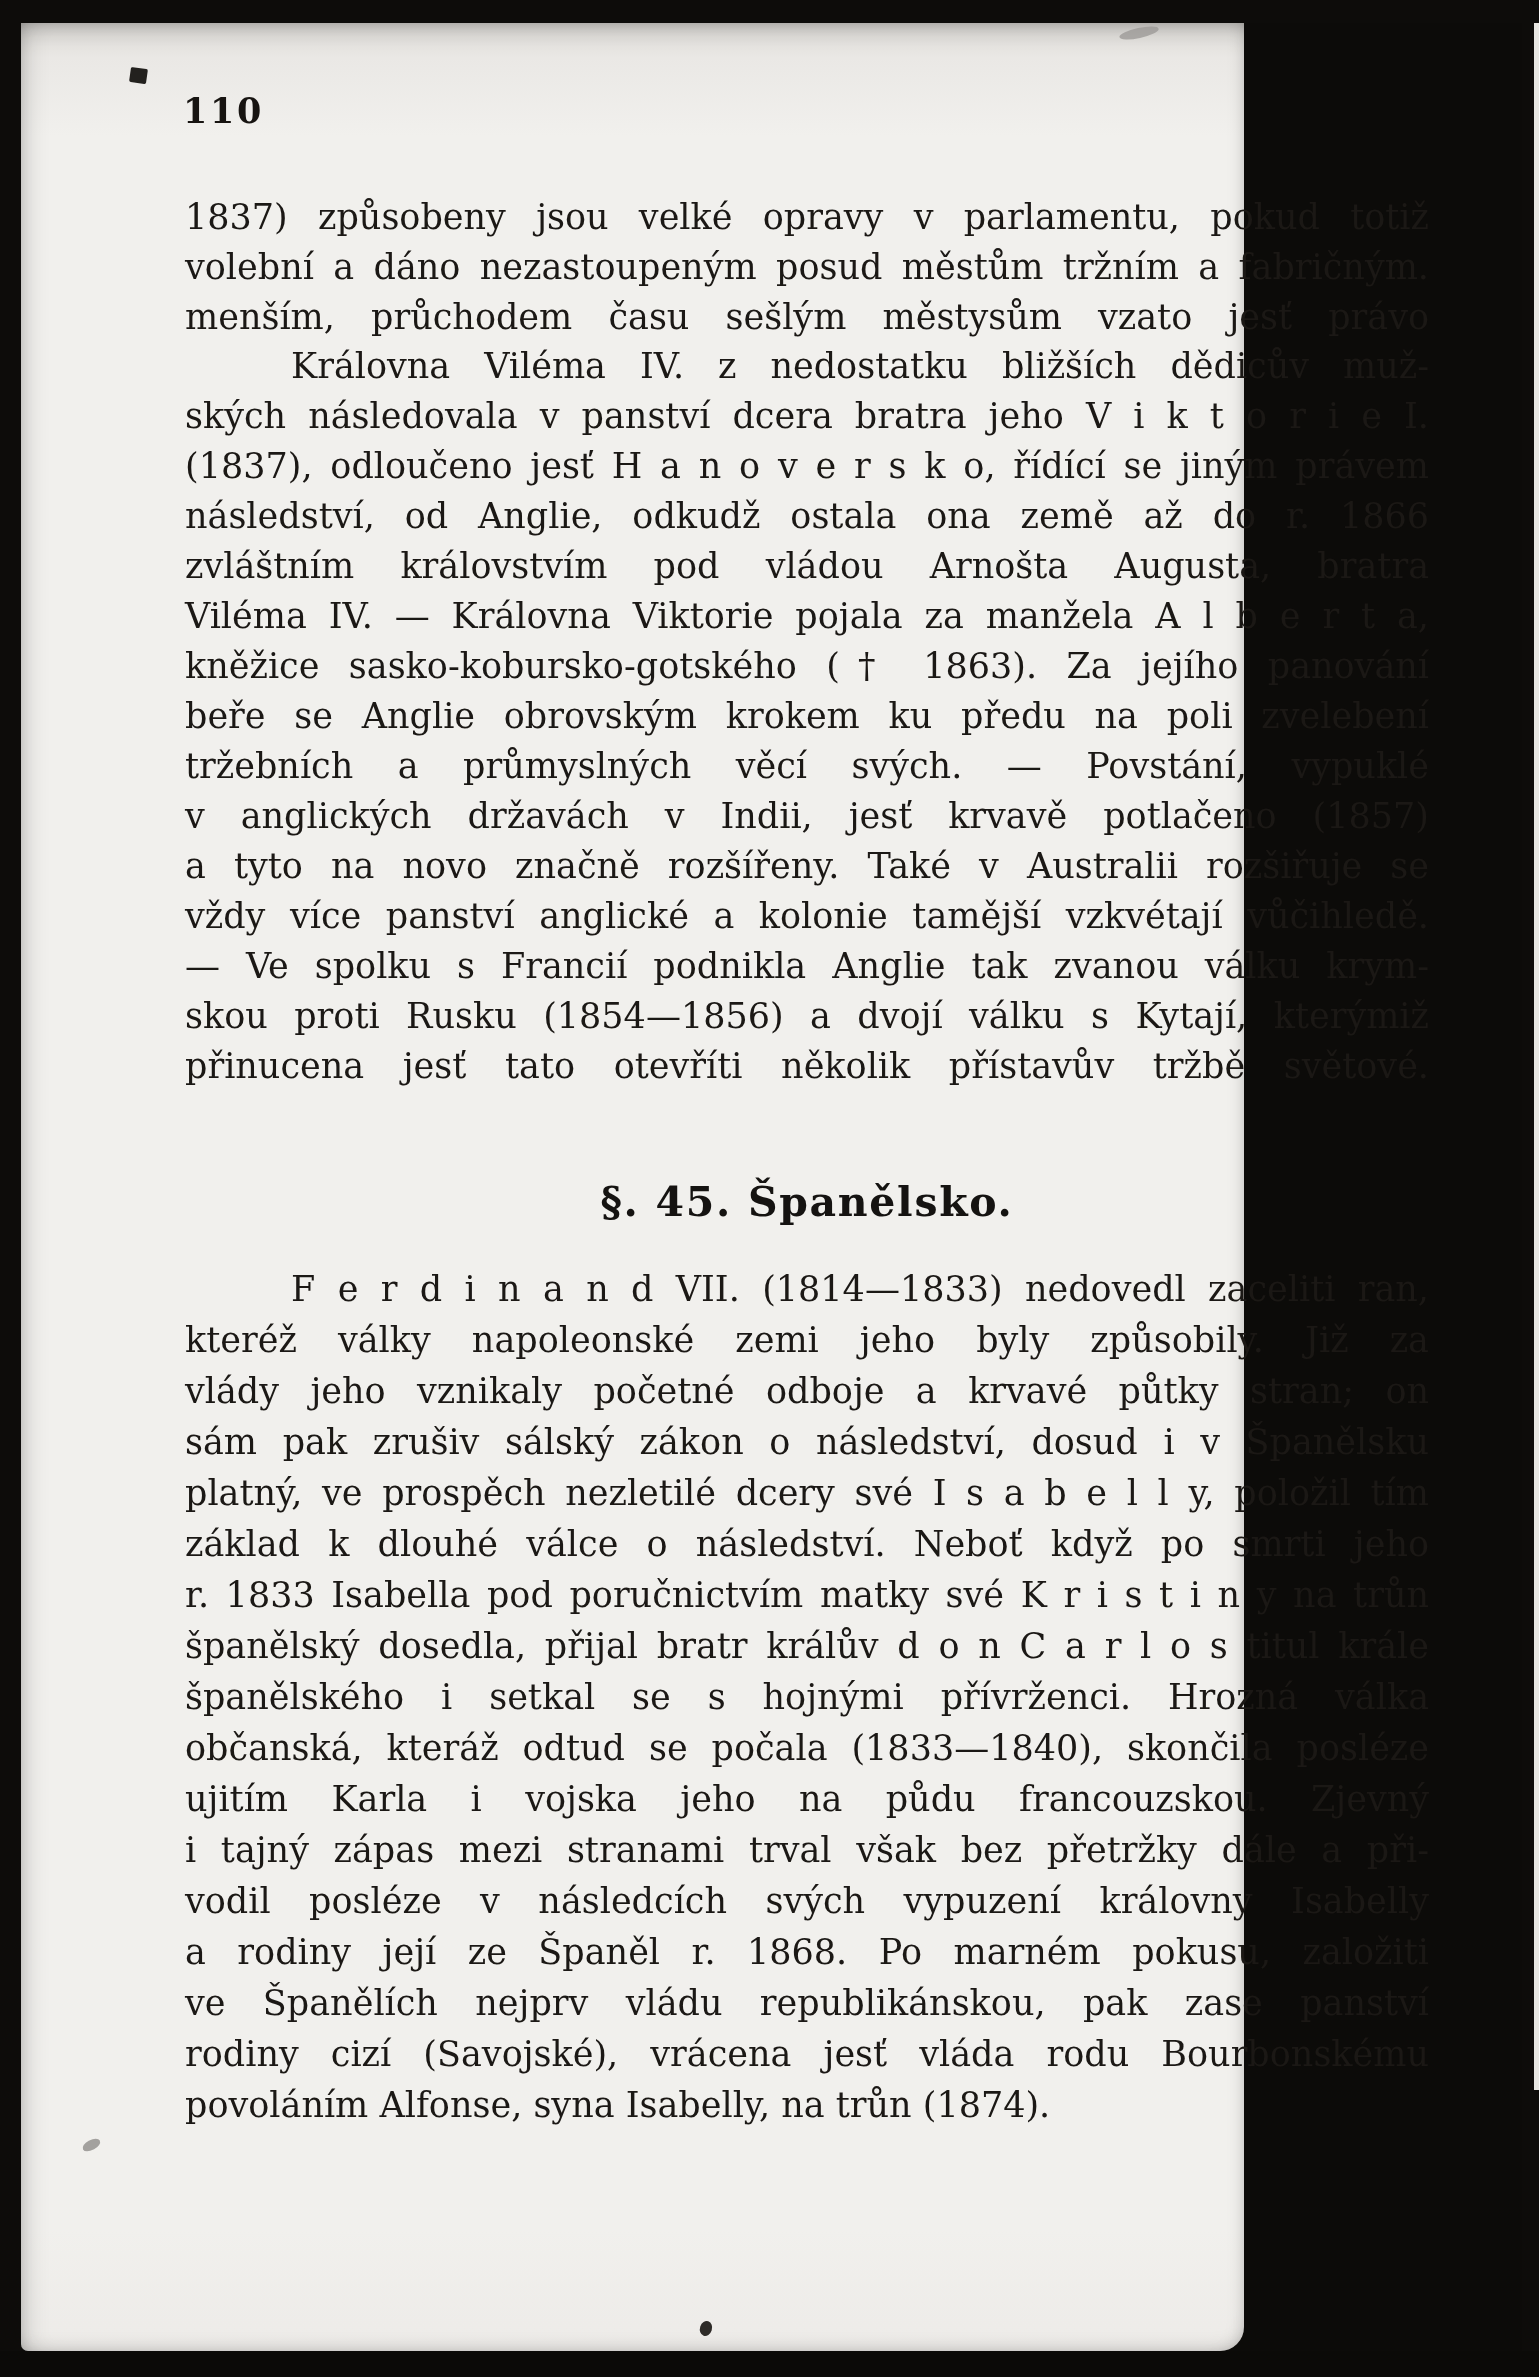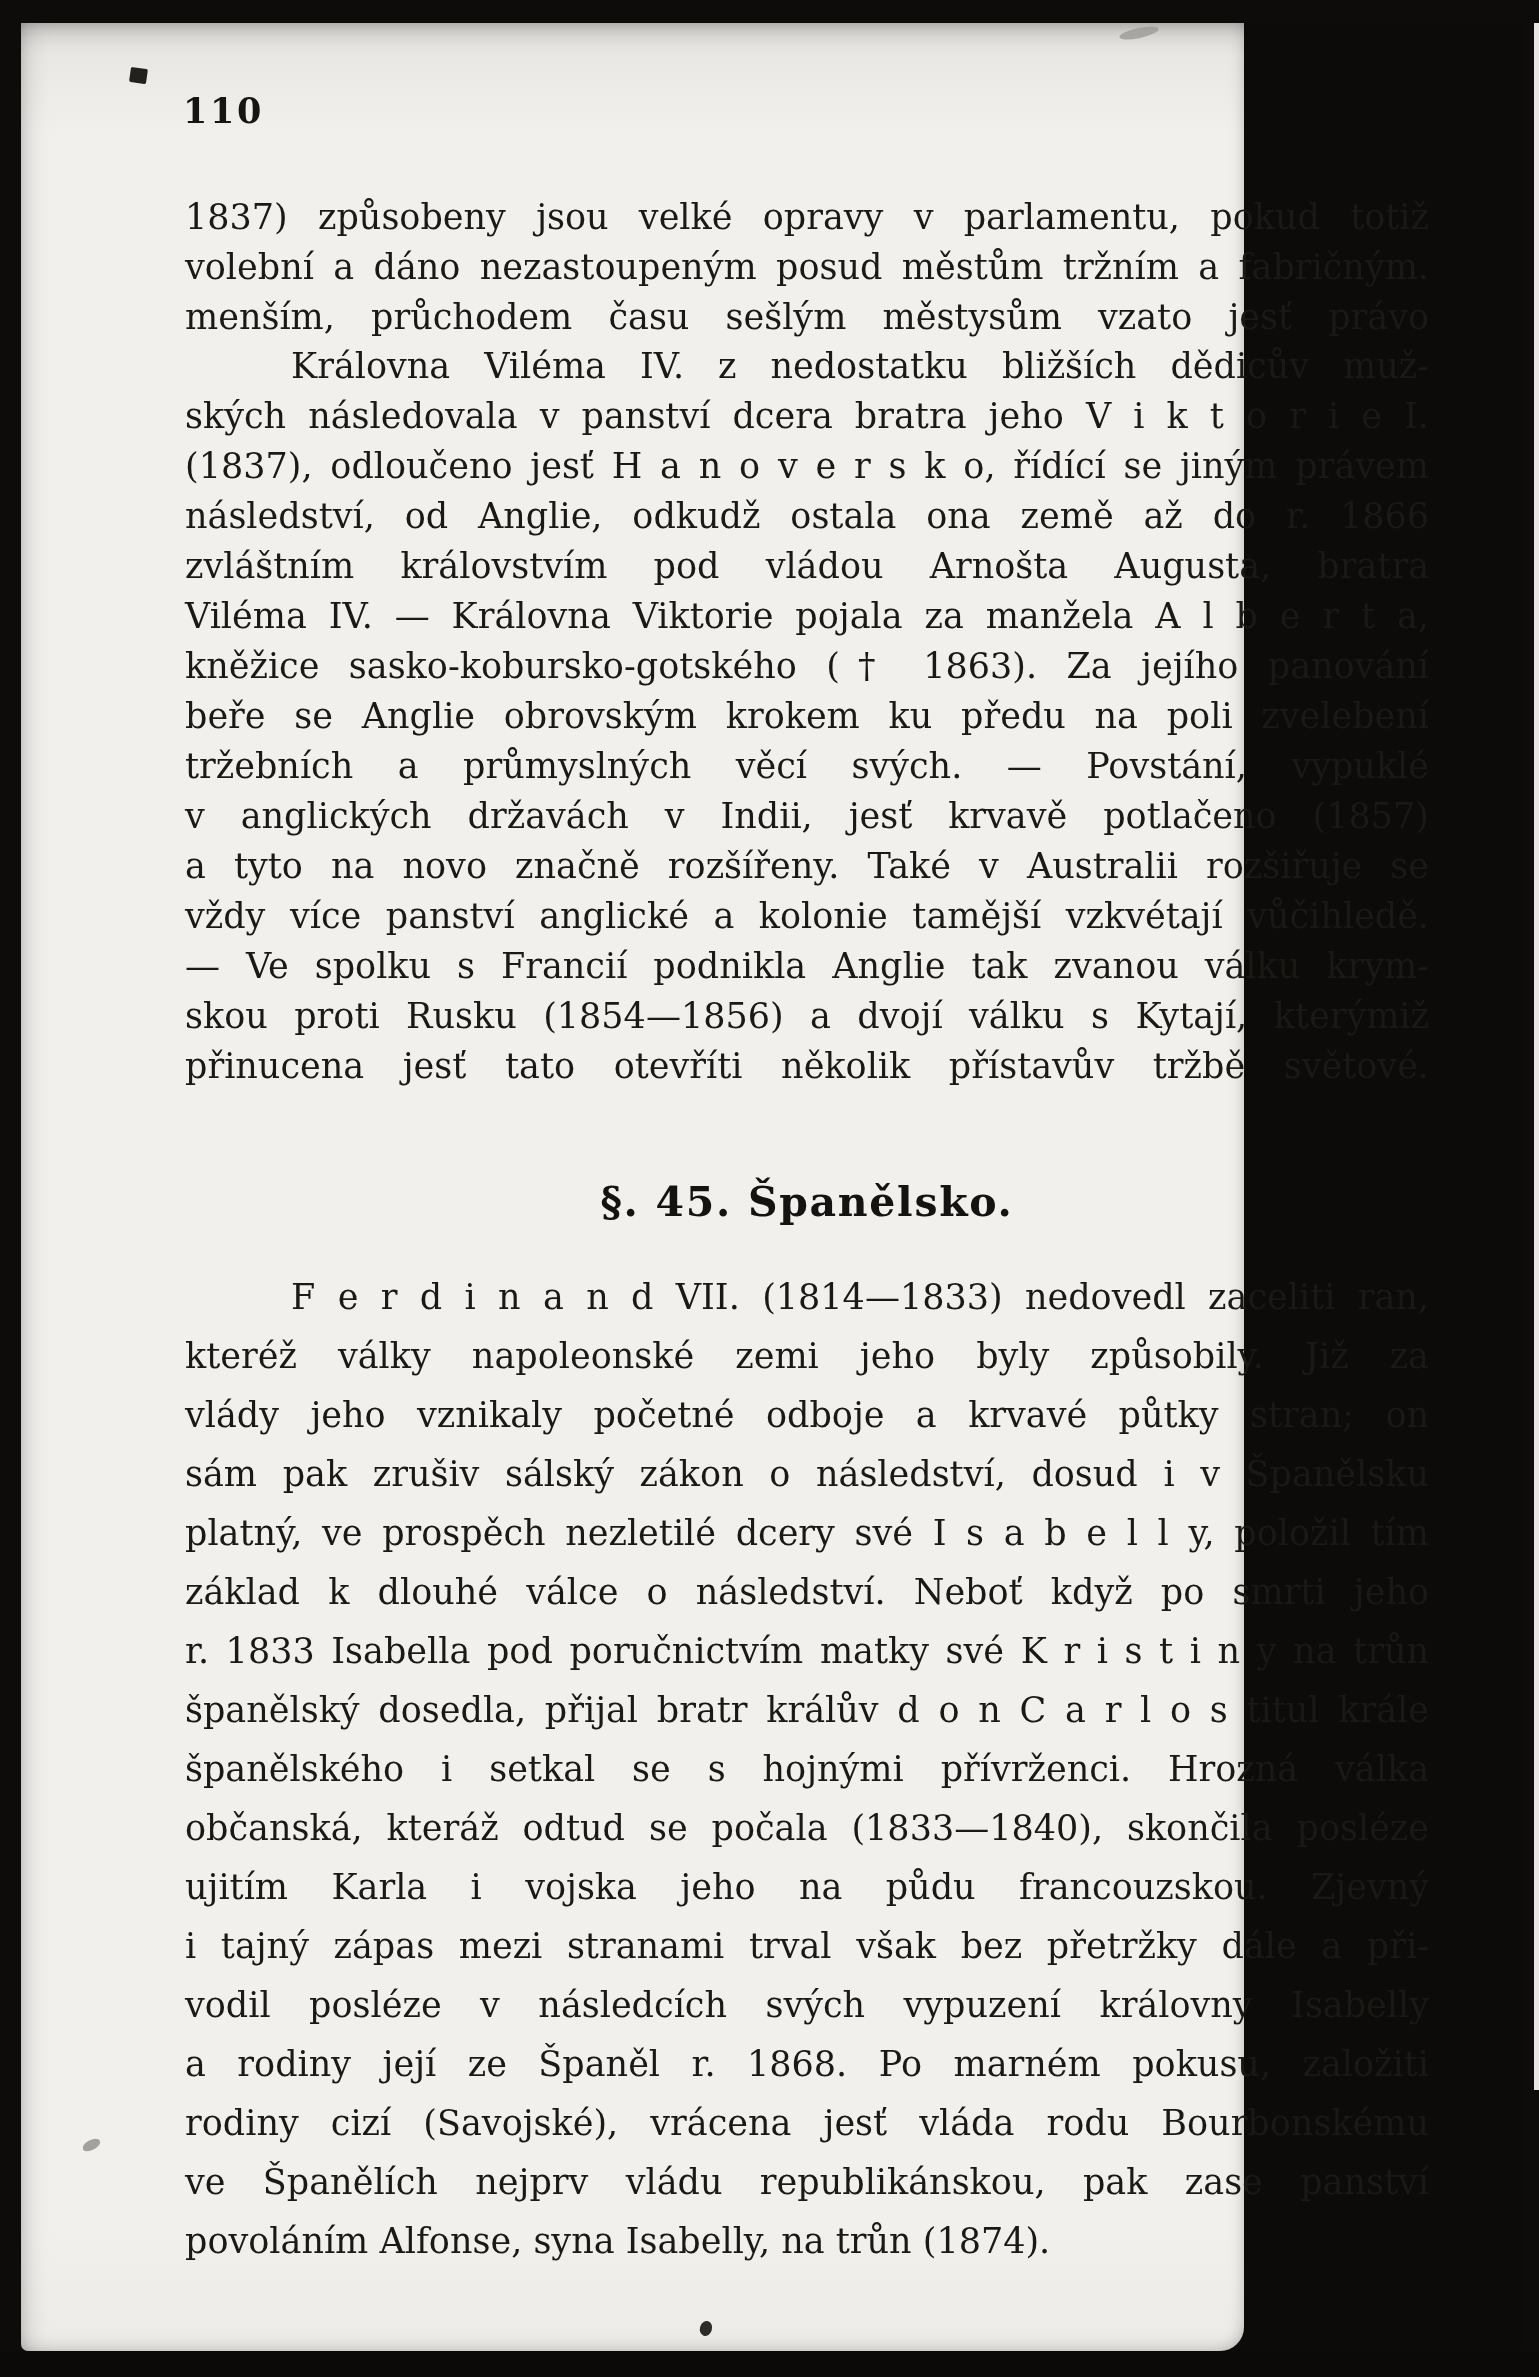--- a/index.html
+++ b/index.html
@@ -30,21 +30,21 @@
     font-size:35px;font-weight:700;letter-spacing:2.6px;line-height:38px;color:#171411;
   }
   .para{position:absolute;left:164px;width:1244px;}
   .line{
     height:50px;line-height:50px;font-size:35px;color:#1b1815;
     text-align:justify;text-align-last:justify;
   }
   .para-continuation{top:169px;}
   .para-england{top:318px;}
   .para-ferdinand{top:1241px;}
-  .para-ferdinand .line{height:51px;line-height:51px;margin-top:8px;}
+  .para-ferdinand .line{height:51px;line-height:51px;}
   .indent-first .line:first-child{text-indent:106px;}
   .last-left .line:last-child{text-align-last:left;}
   .section-heading{
     position:absolute;left:164px;top:1153px;width:1244px;height:52px;line-height:52px;
     text-align:center;font-size:41px;font-weight:700;letter-spacing:1.7px;color:#151311;
   }
   
   .artifact{position:absolute;pointer-events:none;}
   .ink-dot{left:700px;top:2321px;width:12px;height:14.8px;background:#2e2b28;border-radius:50%;transform:rotate(18deg);}
   .speck-left{left:82px;top:2140px;width:19px;height:10.4px;background:#a3a19e;border-radius:50%;transform:rotate(-28deg);}
@@ -97,22 +97,22 @@
     <div class="line">platný, ve prospěch nezletilé dcery své I s a b e l l y, položil tím</div>
     <div class="line">základ k dlouhé válce o následství. Neboť když po smrti jeho</div>
     <div class="line">r. 1833 Isabella pod poručnictvím matky své K r i s t i n y na trůn</div>
     <div class="line">španělský dosedla, přijal bratr králův d o n C a r l o s titul krále</div>
     <div class="line">španělského i setkal se s hojnými přívrženci. Hrozná válka</div>
     <div class="line">občanská, kteráž odtud se počala (1833—1840), skončila posléze</div>
     <div class="line">ujitím Karla i vojska jeho na půdu francouzskou. Zjevný</div>
     <div class="line">i tajný zápas mezi stranami trval však bez přetržky dále a při-</div>
     <div class="line">vodil posléze v následcích svých vypuzení královny Isabelly</div>
     <div class="line">a rodiny její ze Španěl r. 1868. Po marném pokusu, založiti</div>
+    <div class="line">ve Španělích nejprv vládu republikánskou, pak zase panství</div>
     <div class="line">rodiny cizí (Savojské), vrácena jesť vláda rodu Bourbonskému</div>
-    <div class="line">ve Španělích nejprv vládu republikánskou, pak zase panství</div>
     <div class="line">povoláním Alfonse, syna Isabelly, na trůn (1874).</div>
   </div>
 
 </div>
 
 <div class="artifact ink-dot"></div>
 <div class="artifact speck-left"></div>
 <div class="artifact smudge-top"></div>
 <div class="artifact blob-margin"></div>
 

